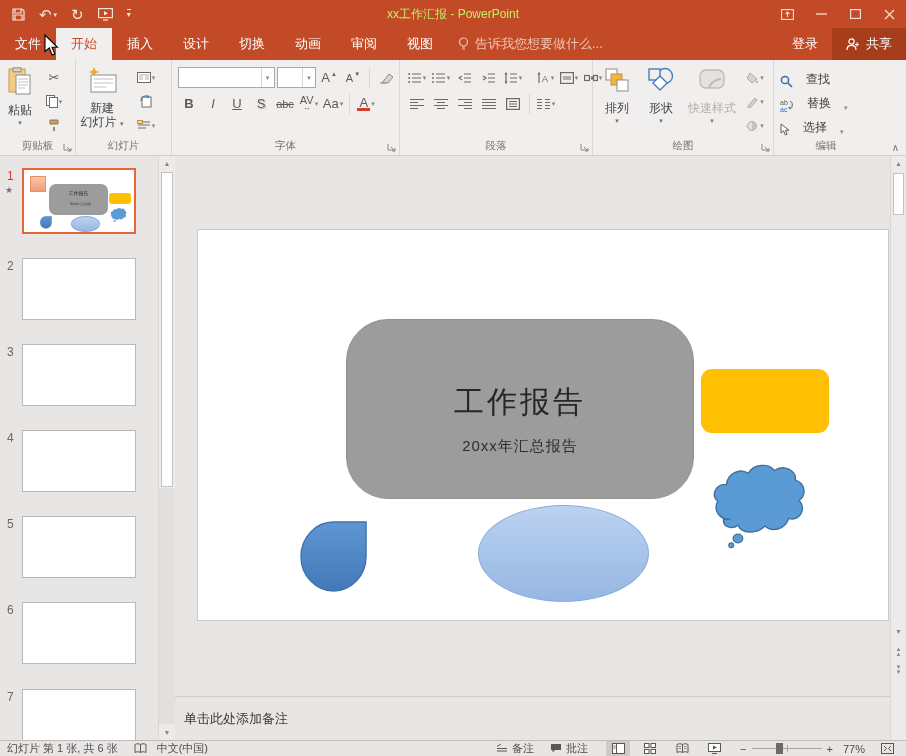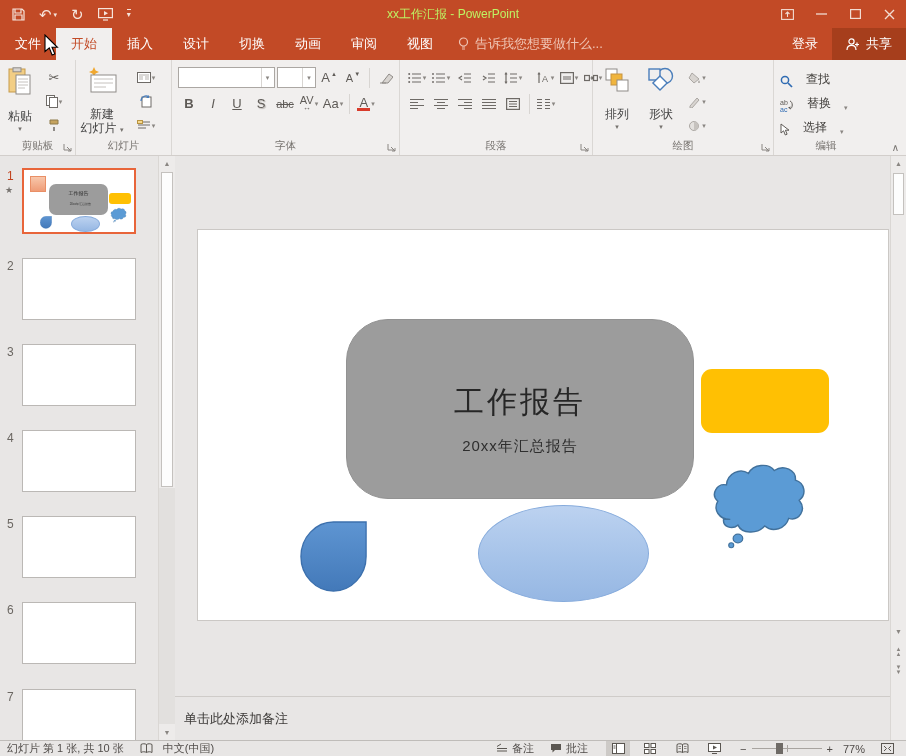--- a/index.html
+++ b/index.html
@@ -32,21 +32,21 @@
   
   .ribbon { position:absolute; top:60px; left:0; width:906px; height:96px;
     background:#F1EFEE; border-bottom:1px solid #D2CECB; display:flex; }
   .group { position:relative; border-right:1px solid #DAD7D4; padding:3px 2px 16px 2px;
     display:flex; align-items:flex-start; }
   .glabel { position:absolute; bottom:2px; left:0; right:0; text-align:center;
     font-size:10.5px; color:#76726E; }
   .launcher { position:absolute; bottom:3px; right:3px; }
   .bigbtn { display:flex; flex-direction:column; align-items:center; padding-top:4px;
     font-size:12px; color:#444; line-height:1.15; height:76px; }
-  .bigbtn .blab { margin-top:15px; text-align:center; }
+  .bigbtn .blab { margin-top:9px; text-align:center; }
   .bdrop { font-size:7px; color:#76726E; margin-top:1px; }
   .minicol { display:flex; flex-direction:column; justify-content:flex-start; gap:3px; padding-top:4px; }
   .sbtn { height:21px; display:flex; align-items:center; justify-content:center; gap:1px;
     min-width:22px; color:#5E5A56; font-size:13px; }
   .sdrop { font-size:7px; color:#8A8682; }
   .fontrows { display:flex; flex-direction:column; gap:5px; padding-top:4px; width:100%; }
   .frow { display:flex; align-items:center; gap:2px; padding-left:4px; }
   .combo { background:#fff; border:1px solid #ABA7A3; height:21px; display:flex; align-items:center; }
   .combo .carr { margin-left:auto; width:13px; height:100%; border-left:1px solid #D8D5D2;
     display:flex; align-items:center; justify-content:center; font-size:7px; color:#8A8682; }
@@ -493,20 +493,28 @@
     </div>
     <div class="bigbtn" style="width:44px">
       <svg width="28" height="26" viewBox="0 0 28 26">
           <circle cx="18" cy="9" r="7.5" fill="none" stroke="#4A7EBB" stroke-width="1.4"></circle>
           <rect x="2" y="2" width="11" height="11" fill="#F1EFEE" stroke="#4A7EBB" stroke-width="1.4"></rect>
           <rect x="8" y="11" width="10" height="10" transform="rotate(45 13 16)" fill="#fff" stroke="#4A7EBB" stroke-width="1.4"></rect>
         </svg>
       <span class="blab">形状</span>
       <span class="bdrop">▾</span>
     </div>
+    <div class="bigbtn dis" style="width:58px">
+      <svg width="30" height="26" viewBox="0 0 30 26">
+          <rect x="3" y="3" width="24" height="18" rx="6" fill="#E4E1DE" stroke="#BDB9B5" stroke-width="1.3"></rect>
+          <path d="M12 20c3-6 9-8 12-8" fill="none" stroke="#BDB9B5" stroke-width="2"></path>
+        </svg>
+      <span class="blab" style="color:#B3AFAB">快速样式</span>
+      <span class="bdrop">▾</span>
+    </div>
     <div class="minicol" style="width:28px">
       <span class="sbtn">
           <svg width="13" height="12" viewBox="0 0 13 12">
             <path d="M4 1l7 6-5 4-5-5z" fill="#D8D4D0" stroke="#ABA7A3"></path>
             <path d="M11 8c1 1.6 1.6 3 0 3s-1-1.4 0-3z" fill="#ABA7A3"></path>
           </svg>
           <span class="sdrop">▾</span>
         </span>
       <span class="sbtn">
           <svg width="13" height="12" viewBox="0 0 13 12">
@@ -648,21 +656,21 @@
     <span>▼</span>
       <span>▼</span>
   </span>
 </div>
 
 <div class="notes">
   <span>单击此处添加备注</span>
 </div>
 
 <div class="statusbar">
-  <span class="st">幻灯片 第 1 张, 共 10 张</span>
+  <span class="st">幻灯片 第 1 张, 共 6 张</span>
   <span class="st stgap">
     <svg width="13" height="11" viewBox="0 0 13 11">
         <path d="M6.5 1.5C5 .5 2.5.5 1 1.5v8c1.5-1 4-1 5.5 0 1.5-1 4-1 5.5 0v-8c-1.5-1-4-1-5.5 0z" fill="none" stroke="#5A5651"></path>
         <path d="M6.5 1.5v8" stroke="#5A5651"></path>
       </svg>
   </span>
   <span class="st" style="margin-left:10px">中文(中国)</span>
 
   <span class="st" style="margin-left:auto">
     <svg width="12" height="11" viewBox="0 0 12 11">

